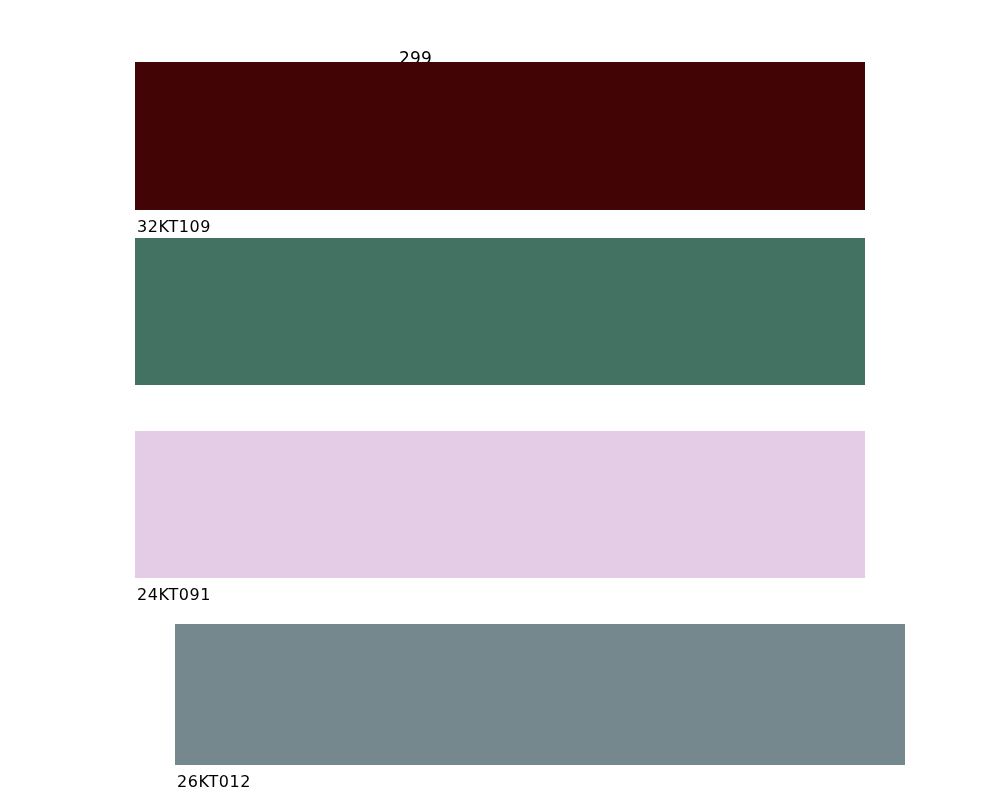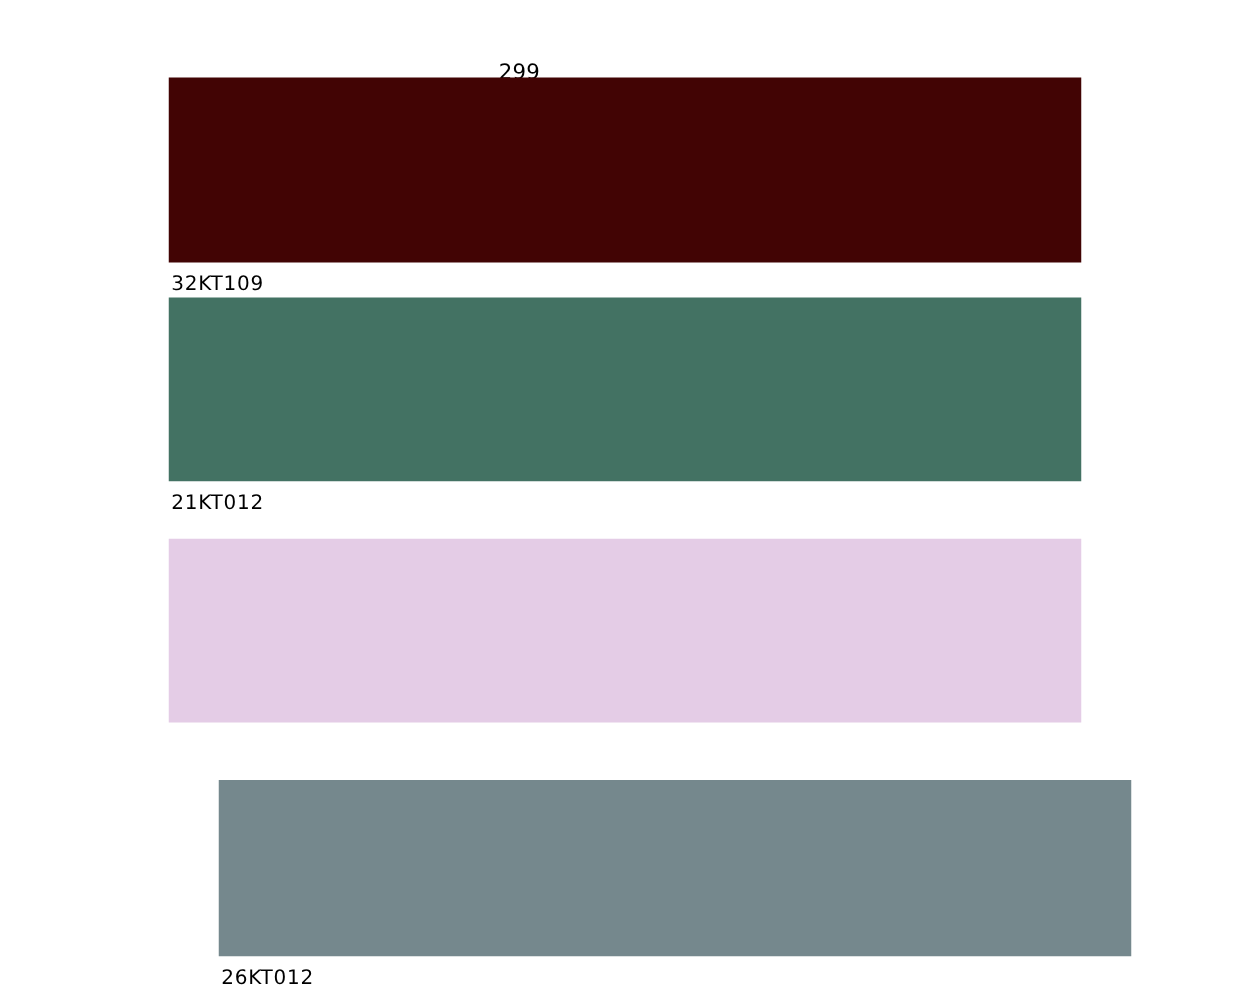--- a/index.html
+++ b/index.html
@@ -80,25 +80,25 @@
 
   <div class="swatch-list">
 
     <div class="swatch-entry" style="top: 62px; left: 135px; width: 730px;">
       <div class="swatch-chip" style="background: rgb(66, 4, 4); width: 730px; height: 148px;"></div>
       <div class="swatch-label">32KT109</div>
     </div>
 
     <div class="swatch-entry" style="top: 238px; left: 135px; width: 730px;">
       <div class="swatch-chip" style="background: rgb(67, 114, 99); width: 730px; height: 147px;"></div>
-      <div class="swatch-label">21KT012</div>
     </div>
 
     <div class="swatch-entry" style="top: 431px; left: 135px; width: 730px;">
       <div class="swatch-chip" style="background: rgb(228, 204, 230); width: 730px; height: 147px;"></div>
+      <div class="swatch-label">24KT091</div>
     </div>
 
     <div class="swatch-entry" style="top: 624px; left: 135px; width: 730px; margin-left: 40px;">
       <div class="swatch-chip" style="background: rgb(117, 136, 141); width: 730px; height: 141px;"></div>
       <div class="swatch-label">26KT012</div>
     </div>
 
   </div>
 </div>
 

